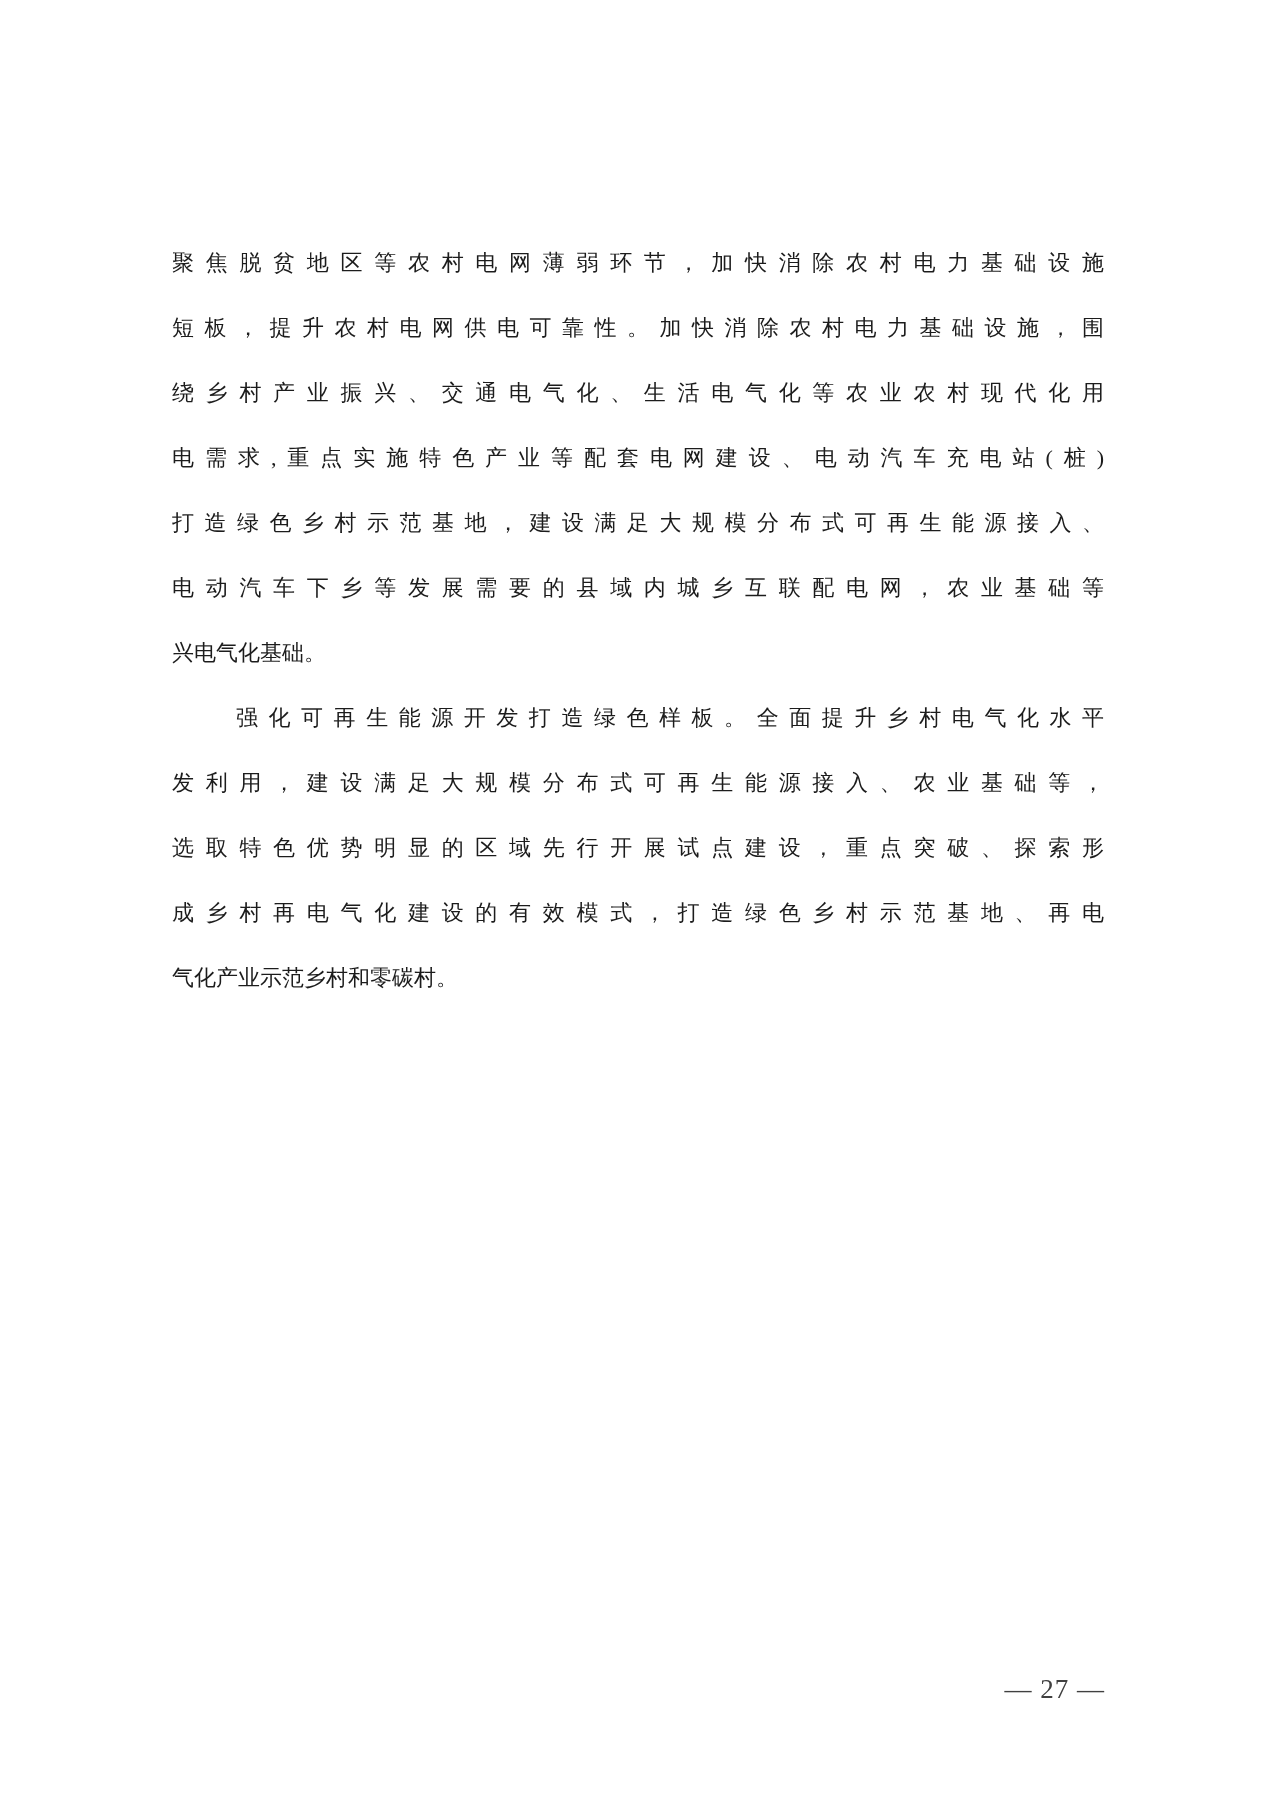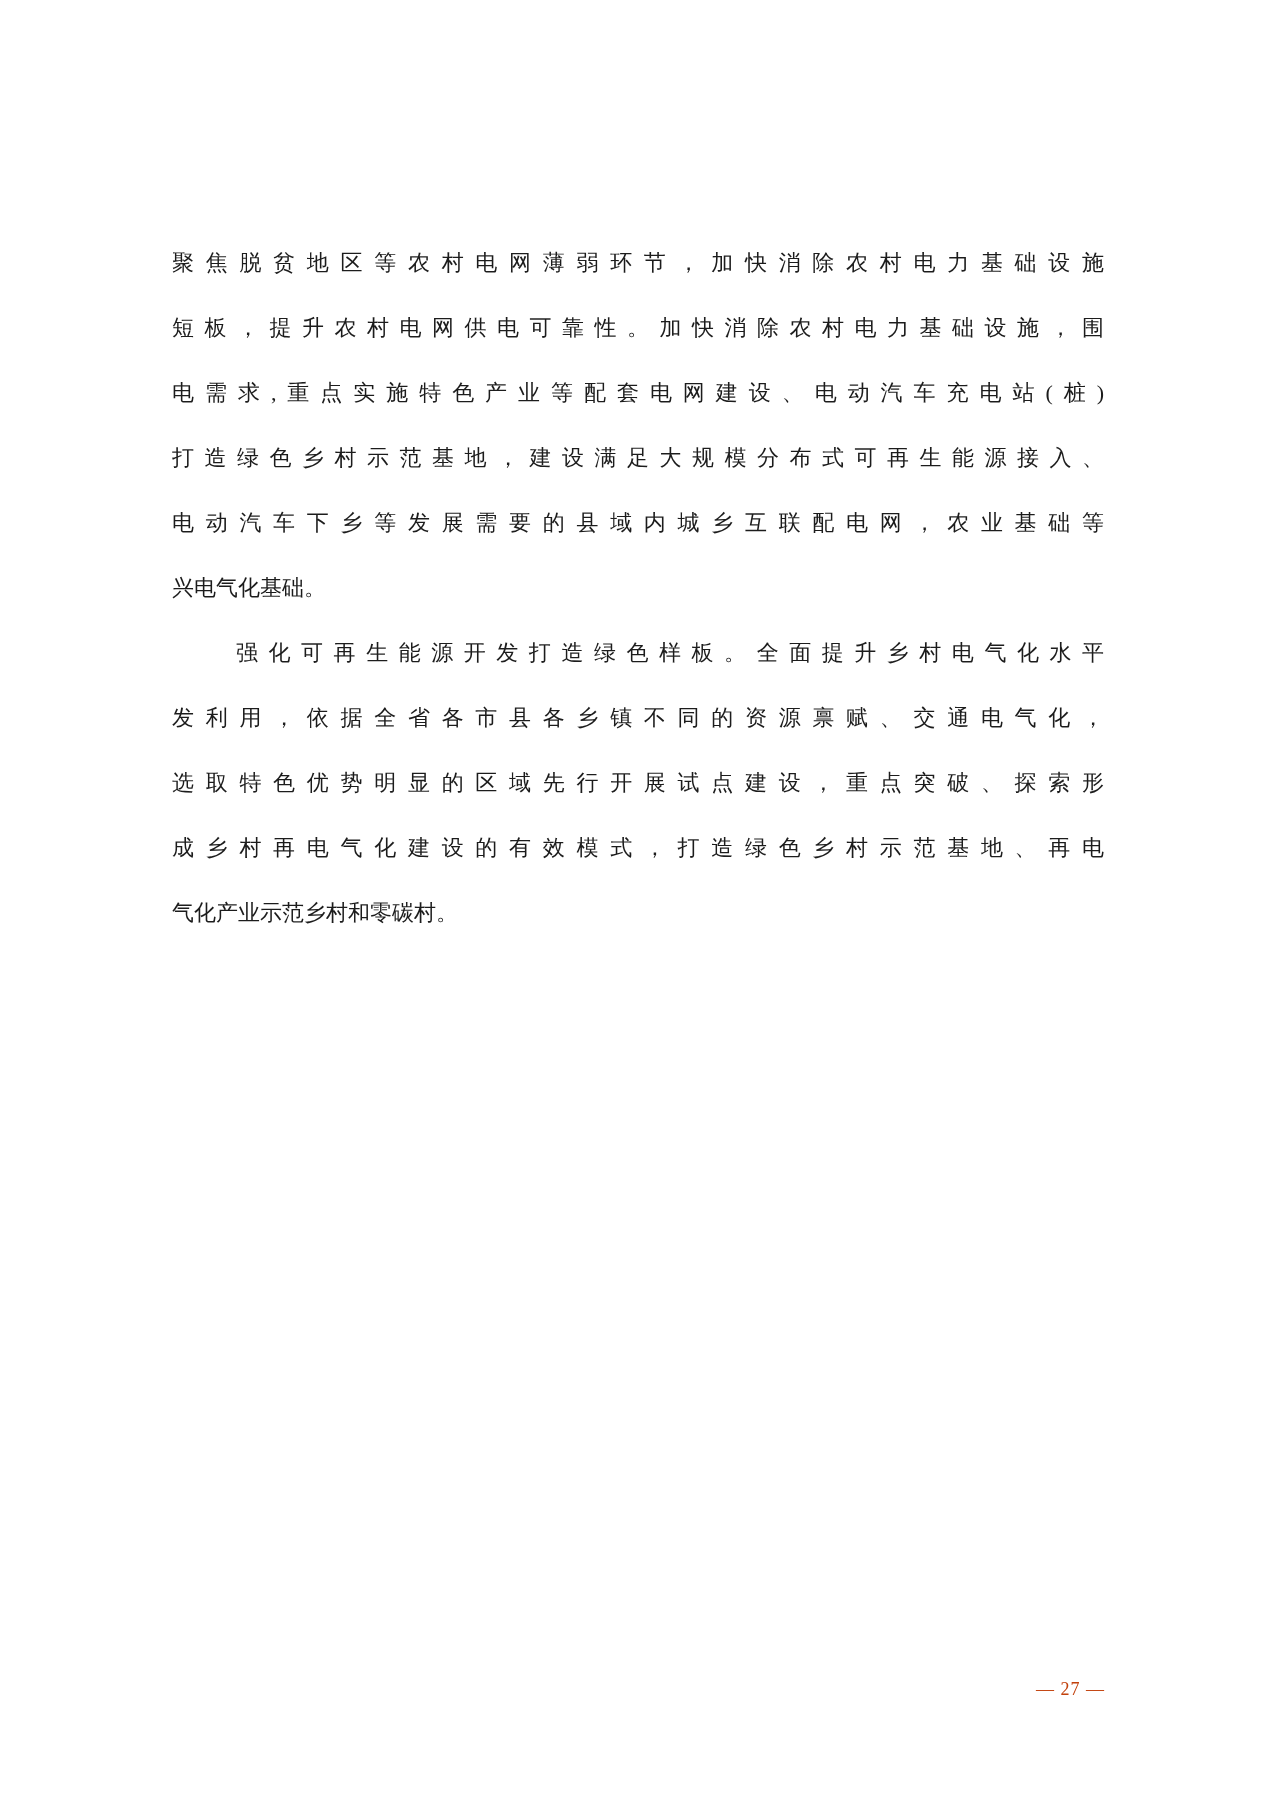--- a/index.html
+++ b/index.html
@@ -46,45 +46,46 @@
   }
   .bold-head {
     font-weight: 400;
     font-family: "Liberation Sans", "DejaVu Sans", sans-serif;
     letter-spacing: 0px;
   }
   .footer-pagenum {
     position: absolute;
     top: 1672px;
     right: 168px;
-    font-size: 18px;
+    font-size: 27px;
     line-height: 34px;
-    color: #c2410c;
+    color: #404040;
     letter-spacing: 1px;
     font-family: "Liberation Serif", "DejaVu Serif", serif;
   }
 </style>
 </head>
 <body>
 
 <div class="page">
 
   <div class="text-block">
     <div class="line">聚焦脱贫地区等农村电网薄弱环节，加快消除农村电力基础设施</div>
     <div class="line">短板，提升农村电网供电可靠性。加快消除农村电力基础设施，围</div>
+    <div class="line">绕乡村产业振兴、交通电气化、生活电气化等农业农村现代化用</div>
     <div class="line">电需求,重点实施特色产业等配套电网建设、电动汽车充电站(桩)</div>
     <div class="line">打造绿色乡村示范基地，建设满足大规模分布式可再生能源接入、</div>
     <div class="line">电动汽车下乡等发展需要的县域内城乡互联配电网，农业基础等</div>
     <div class="line para-end">兴电气化基础。</div>
 
     <div class="line indent">
       <span class="bold-head">强化可再生能源开发打造绿色样板。</span><span>全面提升乡村电气化水平</span>
     </div>
 
-    <div class="line">发利用，依据全省各市县各乡镇不同的资源禀赋、交通电气化，</div>
+    <div class="line">发利用，建设满足大规模分布式可再生能源接入、农业基础等，</div>
     <div class="line">选取特色优势明显的区域先行开展试点建设，重点突破、探索形</div>
     <div class="line">成乡村再电气化建设的有效模式，打造绿色乡村示范基地、再电</div>
     <div class="line para-end">气化产业示范乡村和零碳村。</div>
   </div>
 
   <div class="footer-pagenum">— 27 —</div>
 
 </div>
 
 </body></html>

